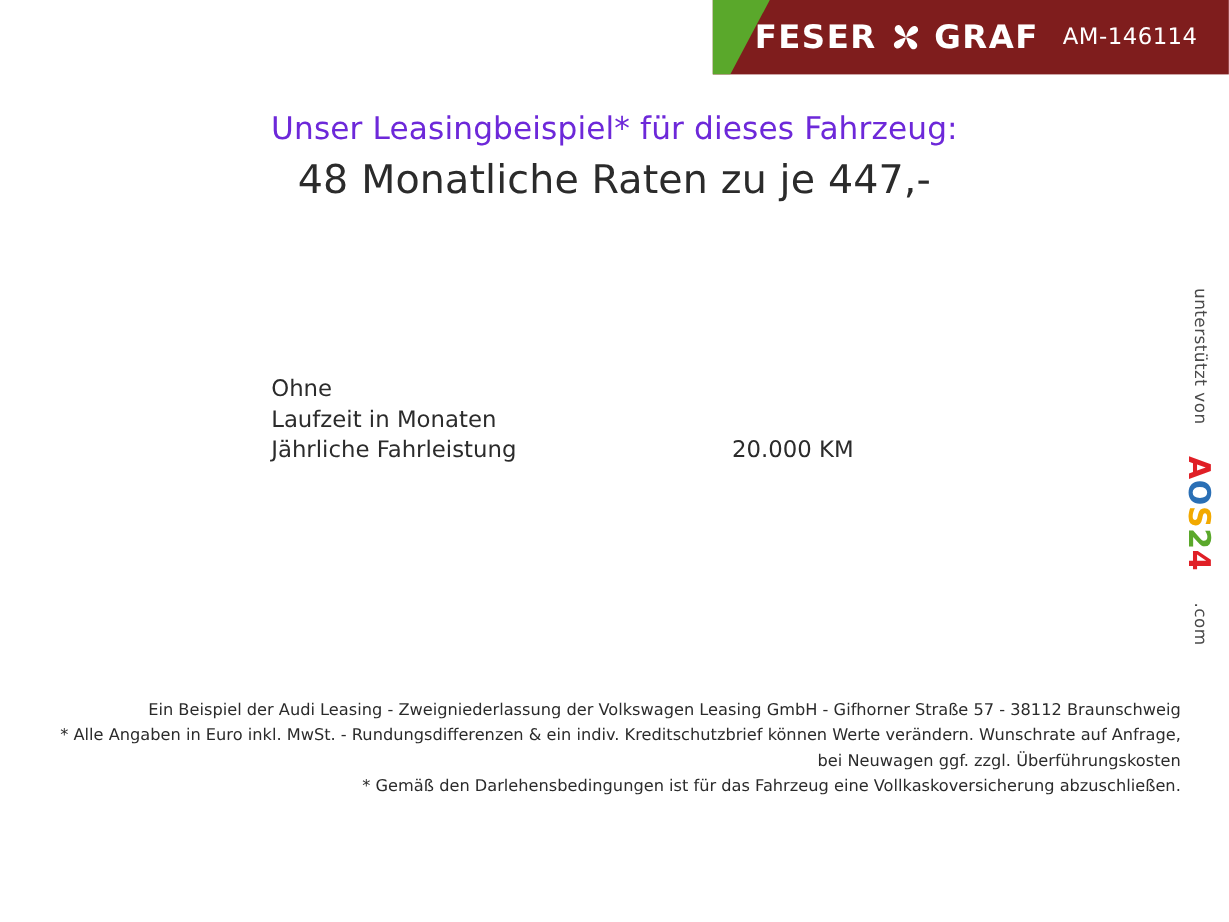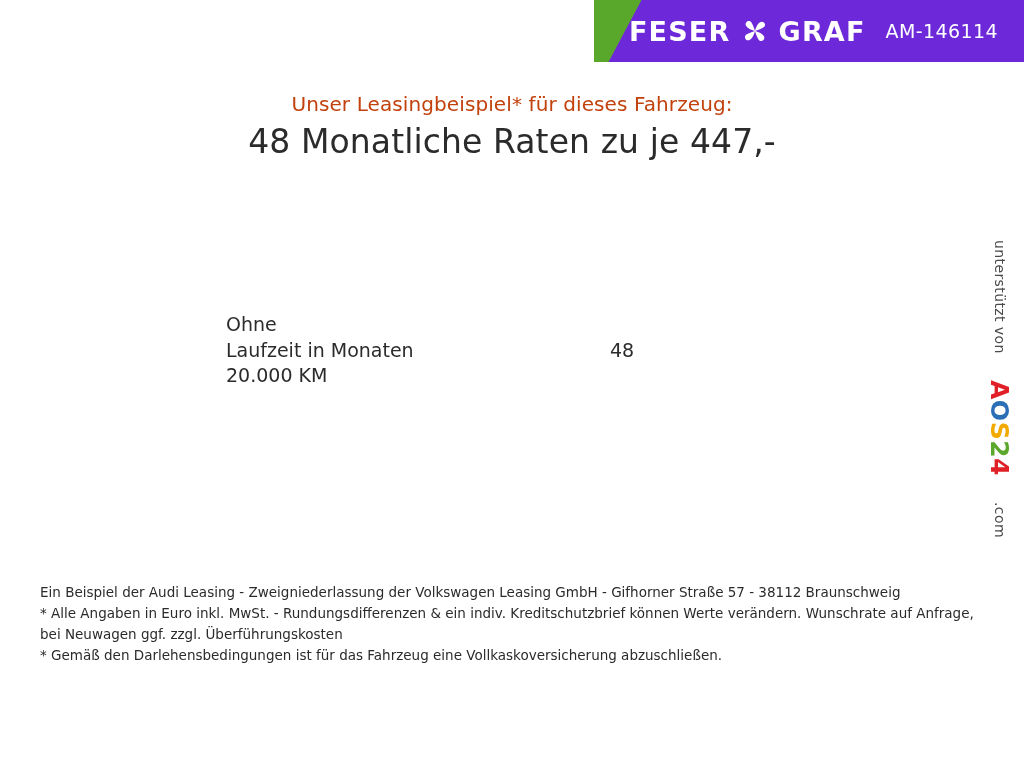--- a/index.html
+++ b/index.html
@@ -16,21 +16,21 @@
     position: relative;
   }
 
   
   .brand-banner {
     position: absolute;
     top: 0;
     right: 0;
     height: 62px;
     width: 430px;
-    background: #6d28d9;
+    background: #7f1d1d;
     color: #ffffff;
     display: flex;
     align-items: center;
     justify-content: flex-end;
     padding-right: 26px;
     box-sizing: border-box;
     overflow: hidden;
   }
   .brand-banner::before {
     content: "";
@@ -71,22 +71,22 @@
 
   
   .headline-wrap {
     position: absolute;
     top: 92px;
     left: 0;
     width: 1024px;
     text-align: center;
   }
   .headline-1 {
-    font-size: 20px;
-    color: #c2410c;
+    font-size: 26px;
+    color: #6d28d9;
     letter-spacing: 0.1px;
     line-height: 1.25;
   }
   .headline-2 {
     font-size: 33px;
     color: #2b2b2b;
     letter-spacing: 0.1px;
     line-height: 1.3;
     margin-top: 4px;
   }
@@ -161,21 +161,21 @@
     letter-spacing: 0.4px;
     white-space: nowrap;
   }
 
   
   .legal {
     position: absolute;
     left: 0;
     top: 582px;
     width: 1024px;
-    text-align: left;
+    text-align: right;
     font-size: 13.5px;
     color: #2b2b2b;
     line-height: 21px;
     padding: 0 40px;
     box-sizing: border-box;
   }
   .legal p { margin: 0; }
 </style>
 </head>
 <body>
@@ -202,23 +202,23 @@
   <div class="headline-1">Unser Leasingbeispiel* für dieses Fahrzeug:</div>
   <div class="headline-2">48 Monatliche Raten zu je 447,-</div>
 </div>
 
 <div class="details">
   <div class="details-row">
     <div class="details-value">Ohne</div>
   </div>
   <div class="details-row">
     <div class="details-label">Laufzeit in Monaten</div>
-    <div class="details-value">48</div>
   </div>
   <div class="details-row">
+    <div class="details-label">Jährliche Fahrleistung</div>
     <div class="details-value">20.000 KM</div>
   </div>
 </div>
 
 <div class="sponsor">
   <div class="sponsor-text">unterstützt von</div>
   <div class="sponsor-logo">
     <span class="l-a">A</span><span class="l-o">O</span><span class="l-s">S</span><span class="l-2">2</span><span class="l-4">4</span>
   </div>
   <div class="sponsor-dom">.com</div>

